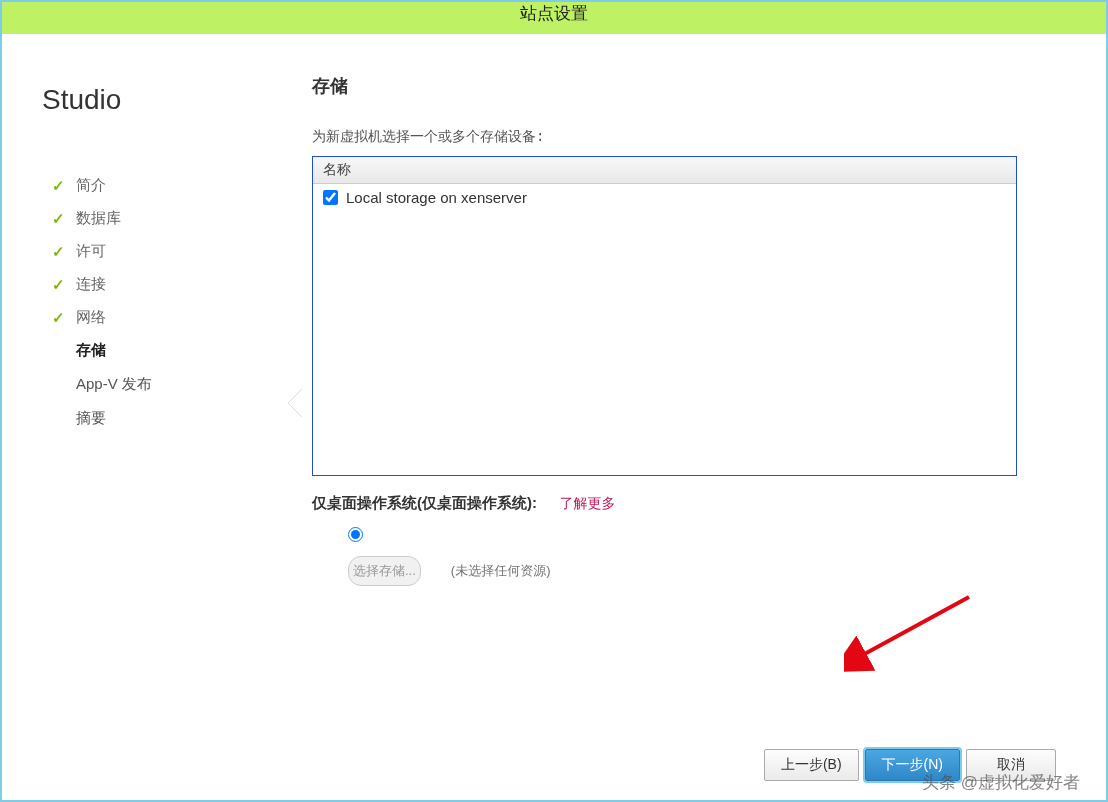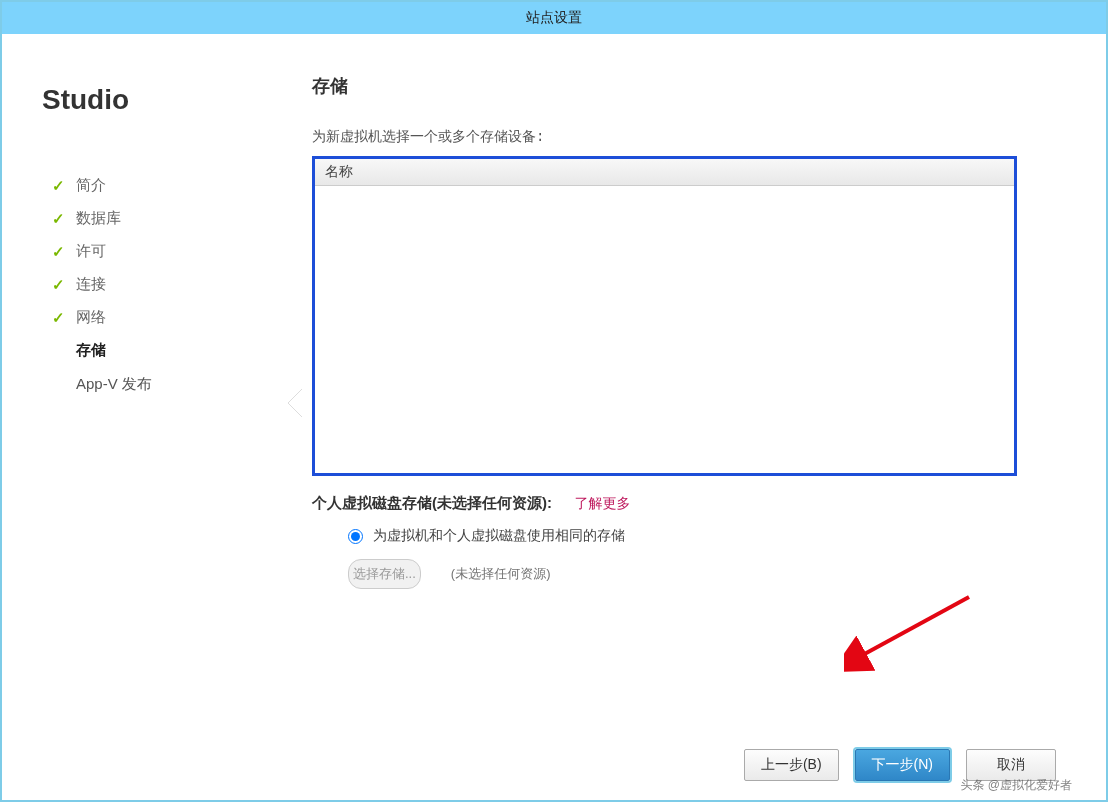--- a/index.html
+++ b/index.html
@@ -13,40 +13,40 @@
     .window {
       width: 1108px;
       height: 802px;
       border: 2px solid #7ecce8;
       background: #fff;
       display: flex;
       flex-direction: column;
     }
     .titlebar {
       height: 32px;
-      background: #7dd3fc;
-      display: flex;
-      align-items: center;
+      background: #bef264;
+      display: flex;
+      align-items: flex-start;
       justify-content: center;
-      font-size: 14px;
+      font-size: 17px;
       color: #222;
     }
     .content {
       flex: 1;
       display: flex;
       padding: 40px 20px 20px 40px;
       position: relative;
     }
     .sidebar {
       width: 230px;
       padding-top: 10px;
     }
     .studio-title {
       font-size: 28px;
-      font-weight: bold;
+      font-weight: normal;
       color: #333;
       margin-bottom: 60px;
     }
     .steps {
       list-style: none;
       padding-left: 10px;
     }
     .steps li {
       display: flex;
       align-items: center;
@@ -92,21 +92,21 @@
       color: #333;
       margin-bottom: 30px;
     }
     .instruction {
       font-size: 14px;
       color: #555;
       margin-bottom: 10px;
       font-family: Liberation Mono, monospace;
     }
     .table-box {
-      border: 3px solid #1d4ed8;
+      border: 1px solid #1d4ed8;
       width: 705px;
       height: 320px;
       background: #fff;
       overflow: hidden;
     }
     .table-header {
       background: linear-gradient(#f8f8f8, #e8e8e8);
       border-bottom: 1px solid #ccc;
       padding: 4px 10px;
       font-size: 14px;
@@ -174,21 +174,21 @@
     .hint {
       font-size: 13px;
       color: #737373;
     }
     .footer {
       height: 70px;
       display: flex;
       align-items: center;
       justify-content: flex-end;
       padding-right: 50px;
-      gap: 16px;
+      gap: 6px;
     }
     .btn {
       min-width: 90px;
       padding: 6px 16px;
       font-size: 14px;
       border: 1px solid #aaa;
       background: linear-gradient(#fdfdfd, #eaeaea);
       color: #333;
       border-radius: 2px;
       cursor: pointer;
@@ -196,23 +196,23 @@
     }
     .btn-primary {
       background: linear-gradient(#4aa7e0, #2f87c8);
       border: 1px solid #2a78b4;
       color: #fff;
       box-shadow: 0 0 0 2px #7ecce8;
       text-align: right;
     }
     .watermark {
       position: absolute;
-      right: 36px;
+      right: 28px;
       bottom: 8px;
-      font-size: 12px;
+      font-size: 17px;
       color: rgba(80,80,80,0.7);
       font-family: "Microsoft YaHei", sans-serif;
       pointer-events: none;
     }
     .arrow {
       position: absolute;
       right: 132px;
       bottom: 58px;
       pointer-events: none;
     }
@@ -250,43 +250,50 @@
             <span>网络</span>
           </li>
         <li class="current">
             <span class="check">✓</span>
             <span>存储</span>
           </li>
         <li class="future">
             <span class="check">✓</span>
             <span>App-V 发布</span>
           </li>
+        <li class="future">
+            <span class="check">✓</span>
+            <span>摘要</span>
+          </li>
       </ul>
     </div>
 
     <svg class="divider-notch" viewBox="0 0 14 28">
       <path d="M14 0 L0 14 L14 28" fill="none" stroke="#ddd" stroke-width="1"></path>
     </svg>
 
     <div class="main">
       <h2>存储</h2>
       <div class="instruction">为新虚拟机选择一个或多个存储设备:</div>
 
       <div class="table-box">
         <div class="table-header">名称</div>
+        <div class="table-row">
+          <input type="checkbox" checked="" style="">
+          <span>Local storage on xenserver</span>
+        </div>
       </div>
 
       <div class="pvd-section">
-        <span class="pvd-label">个人虚拟磁盘存储(未选择任何资源):</span>
+        <span class="pvd-label">仅桌面操作系统(仅桌面操作系统):</span>
         <span class="pvd-link">了解更多</span>
 
         <div class="radio-group">
           <label class="radio-row">
             <input type="radio" name="pvd" checked="" style="">
-            <span>为虚拟机和个人虚拟磁盘使用相同的存储</span>
           </label>
         </div>
 
         <div class="select-storage-row">
           <button class="btn-disabled" disabled="">选择存储...</button>
           <span class="hint">(未选择任何资源)</span>
         </div>
       </div>
     </div>
 

